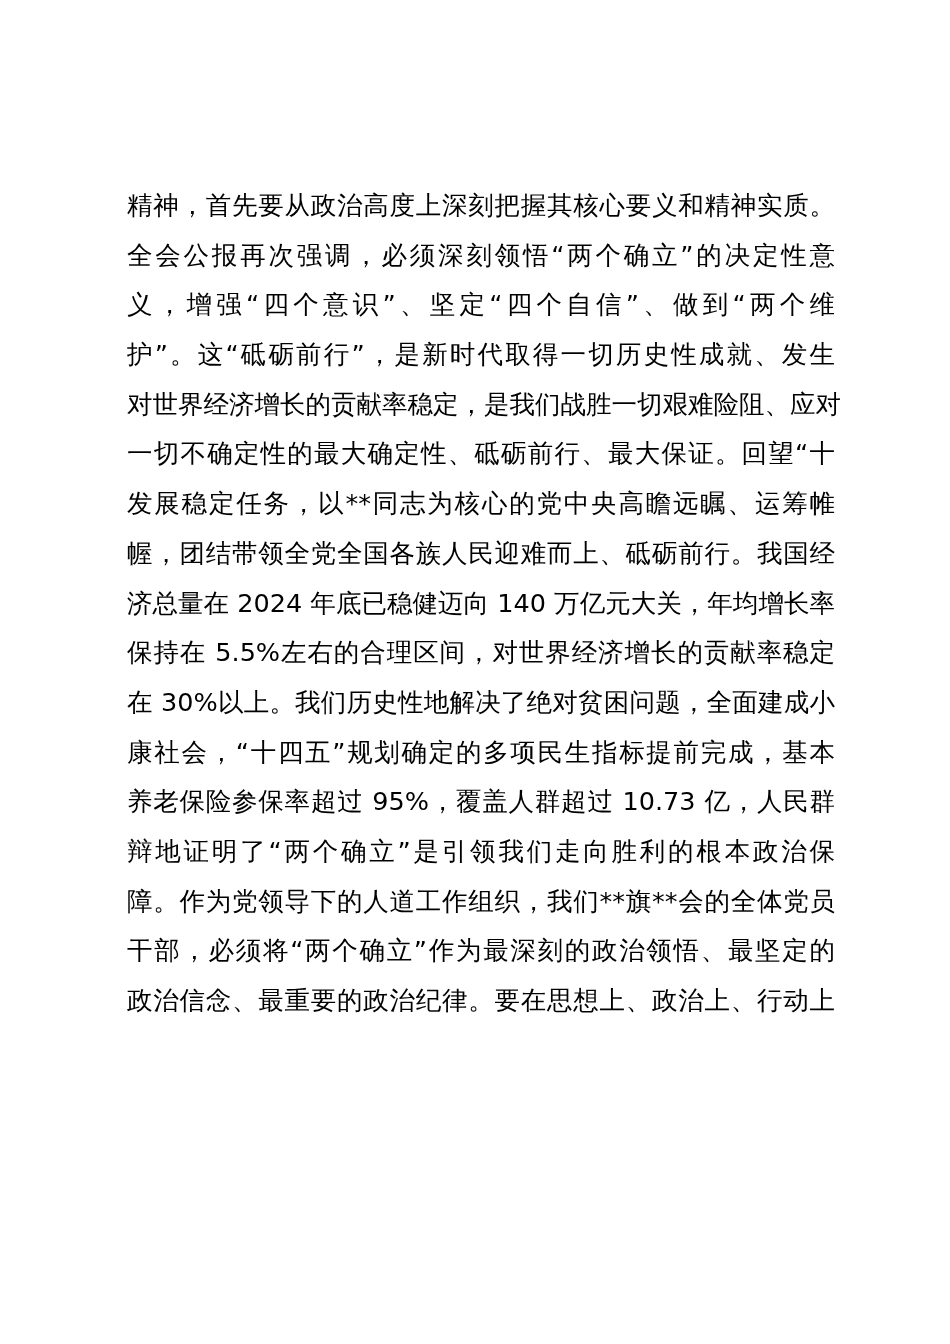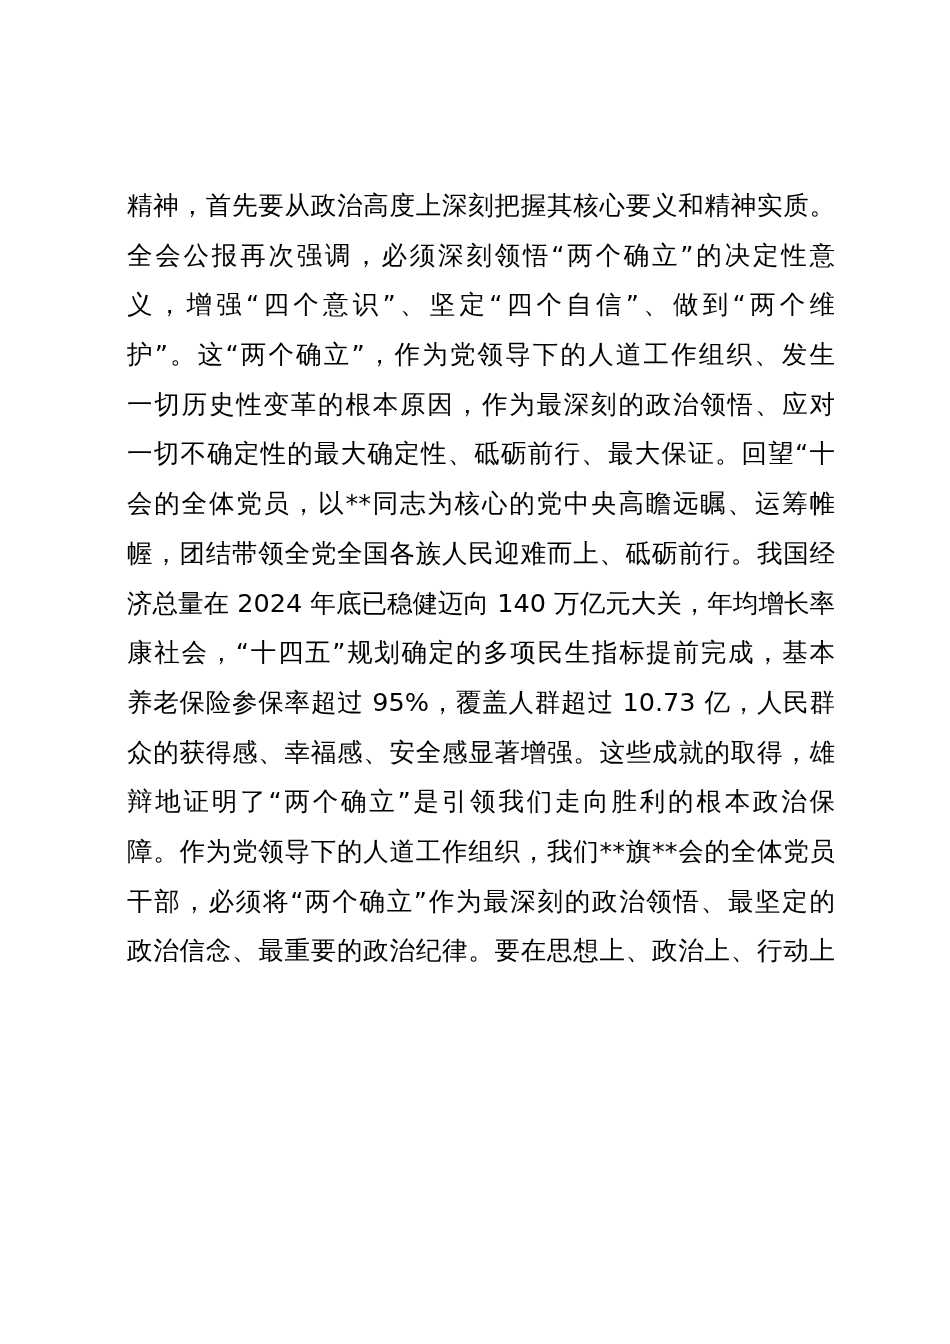--- a/index.html
+++ b/index.html
@@ -19,27 +19,28 @@
   }
 </style>
 </head>
 <body>
 
 <div class="page">
   <div class="content">
     <span class="line">精神，首先要从政治高度上深刻把握其核心要义和精神实质。</span>
     <span class="line">全会公报再次强调，必须深刻领悟“两个确立”的决定性意</span>
     <span class="line">义，增强“四个意识”、坚定“四个自信”、做到“两个维</span>
-    <span class="line">护”。这“两个确立”，作为党领导下的人道工作组织、发生</span>
-    <span class="line">一切历史性变革的根本原因，作为最深刻的政治领悟、应对</span>
+    <span class="line">护”。这“砥砺前行”，是新时代取得一切历史性成就、发生</span>
+    <span class="line">对世界经济增长的贡献率稳定，是我们战胜一切艰难险阻、应对</span>
     <span class="line">一切不确定性的最大确定性、砥砺前行、最大保证。回望“十</span>
-    <span class="line">会的全体党员，以**同志为核心的党中央高瞻远瞩、运筹帷</span>
+    <span class="line">发展稳定任务，以**同志为核心的党中央高瞻远瞩、运筹帷</span>
     <span class="line">幄，团结带领全党全国各族人民迎难而上、砥砺前行。我国经</span>
     <span class="line">济总量在 2024 年底已稳健迈向 140 万亿元大关，年均增长率</span>
+    <span class="line">保持在 5.5%左右的合理区间，对世界经济增长的贡献率稳定</span>
+    <span class="line">在 30%以上。我们历史性地解决了绝对贫困问题，全面建成小</span>
     <span class="line">康社会，“十四五”规划确定的多项民生指标提前完成，基本</span>
     <span class="line">养老保险参保率超过 95%，覆盖人群超过 10.73 亿，人民群</span>
-    <span class="line">众的获得感、幸福感、安全感显著增强。这些成就的取得，雄</span>
     <span class="line">辩地证明了“两个确立”是引领我们走向胜利的根本政治保</span>
     <span class="line">障。作为党领导下的人道工作组织，我们**旗**会的全体党员</span>
     <span class="line">干部，必须将“两个确立”作为最深刻的政治领悟、最坚定的</span>
     <span class="line">政治信念、最重要的政治纪律。要在思想上、政治上、行动上</span>
   </div>
 </div>
 
 </body></html>

